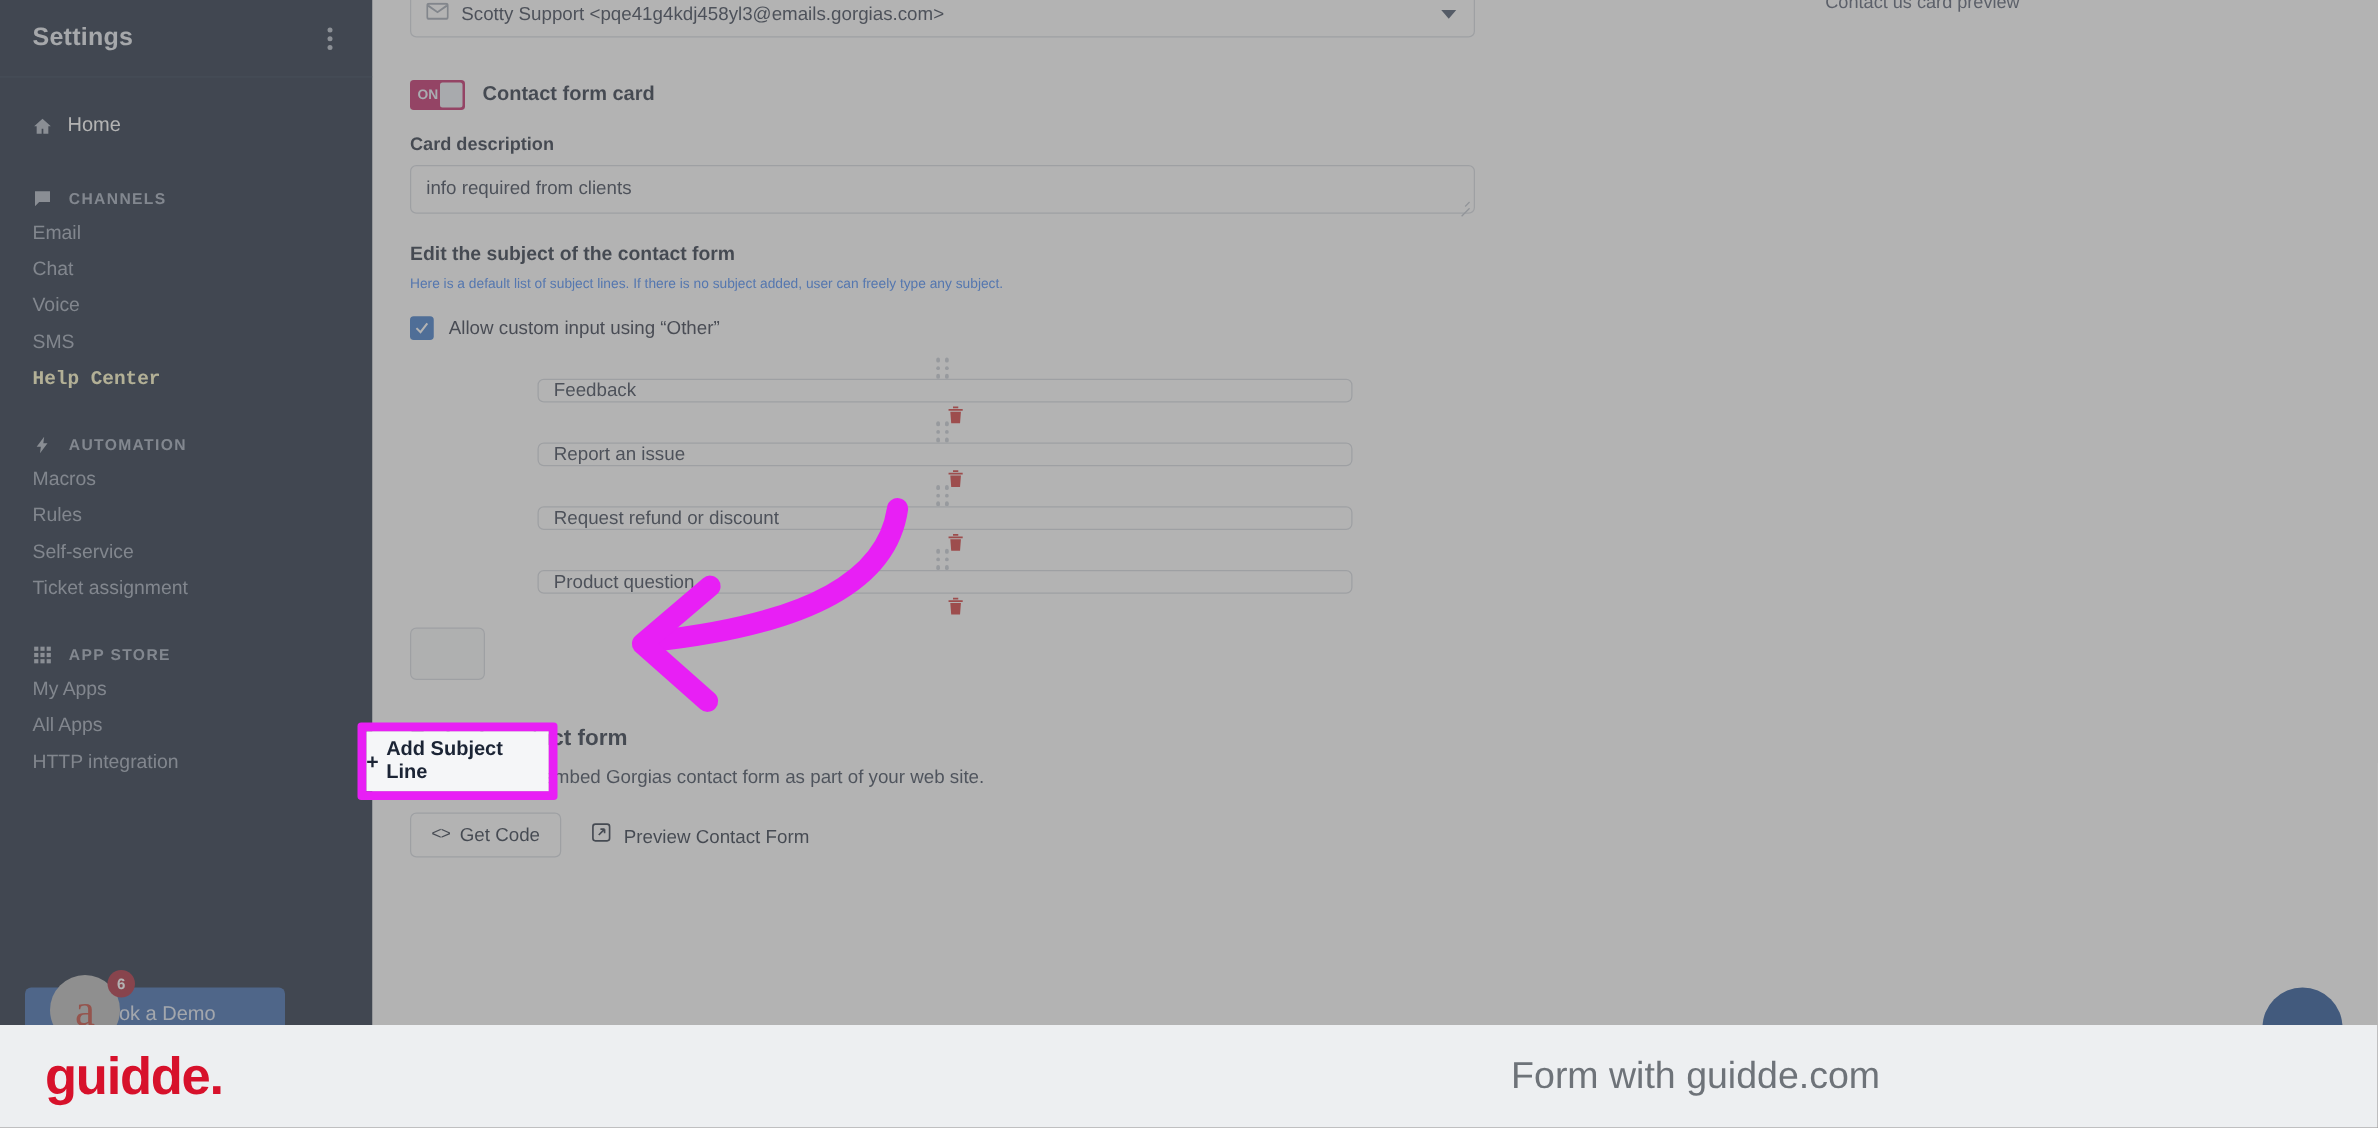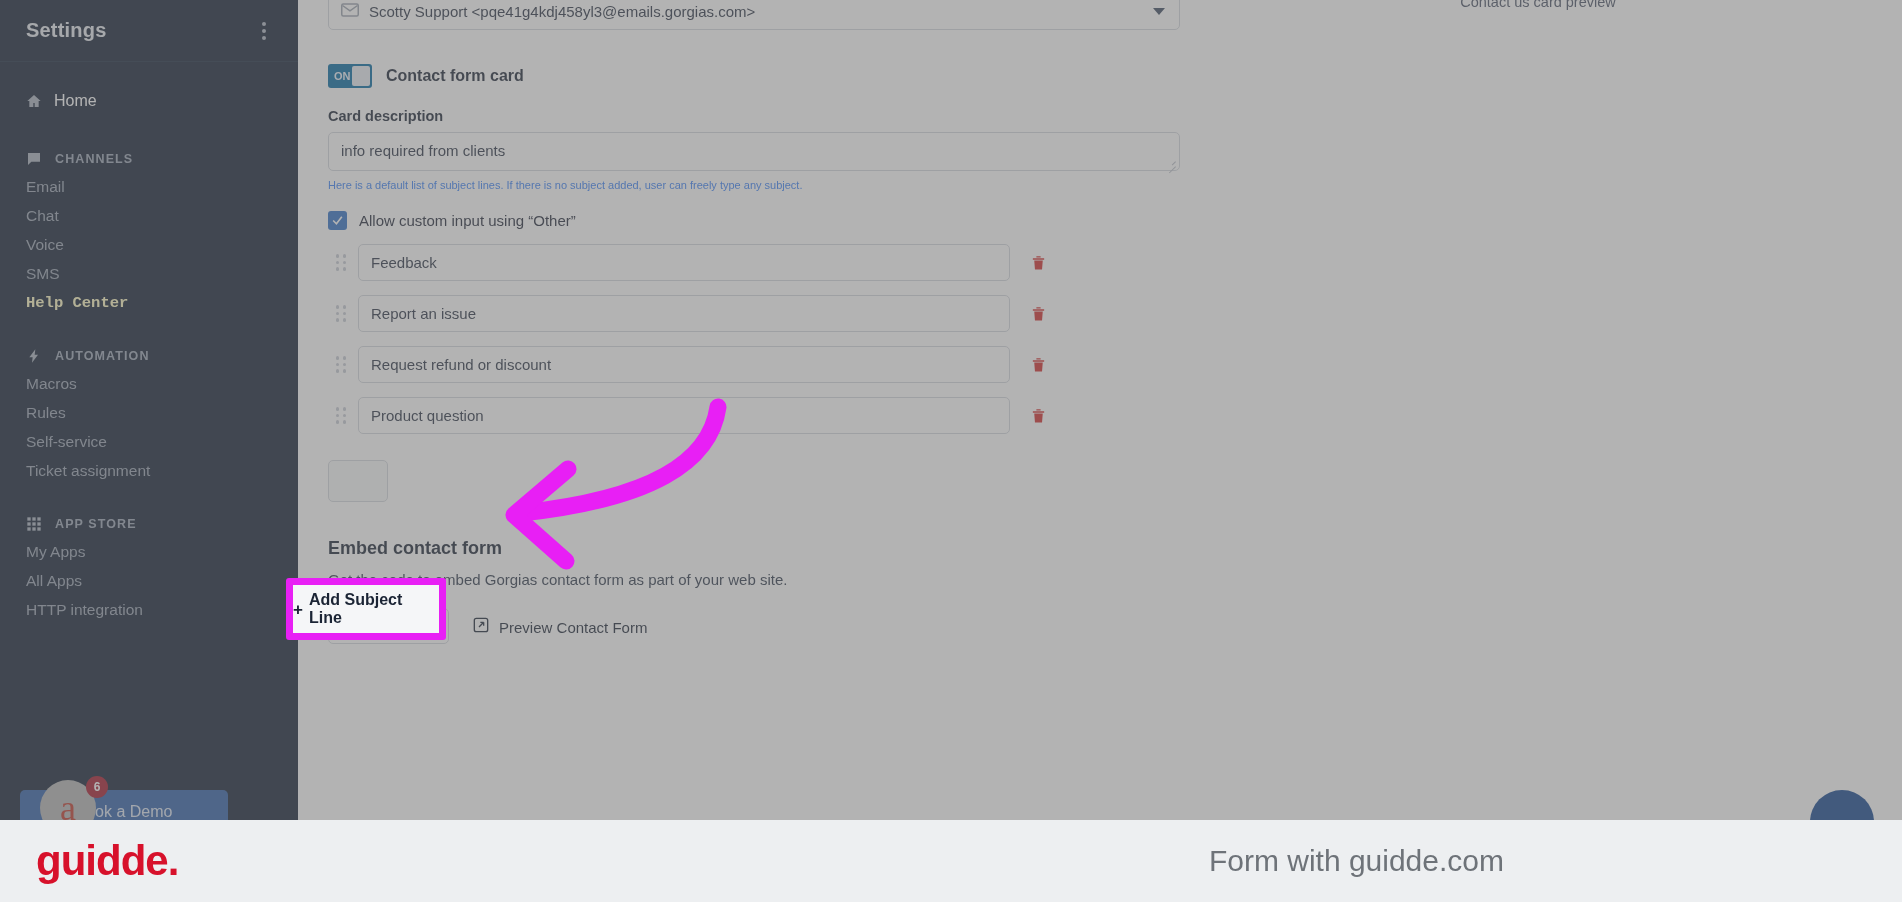--- a/index.html
+++ b/index.html
@@ -85,21 +85,21 @@
   }
   .sender-select .caret {
     position: absolute; right: 14px; width: 0; height: 0;
     border-left: 6px solid transparent; border-right: 6px solid transparent;
     border-top: 7px solid #3c4a60;
   }
   .env-ico svg { width: 18px; height: 14px; }
 
   .toggle-row { display: flex; align-items: center; gap: 14px; margin-top: 34px; }
   .toggle {
-    width: 44px; height: 24px; border-radius: 3px; background: #0369a1;
+    width: 44px; height: 24px; border-radius: 3px; background: #be185d;
     display: flex; align-items: center; position: relative; cursor: pointer;
   }
   .toggle .on-text { font-size: 11px; font-weight: bold; color: #eaf0f9; padding-left: 6px; }
   .toggle .knob { position: absolute; right: 2px; top: 2px; width: 18px; height: 20px; background: #e9edf2; border-radius: 2px; }
   .toggle-label { font-size: 16px; font-weight: bold; color: #1b2435; }
 
   .field-label { font-size: 14.5px; font-weight: bold; color: #1b2435; margin-top: 20px; }
   .desc-box {
     margin-top: 8px; width: 852px; height: 39px;
     border: 1px solid #d4d8de; border-radius: 5px; background: #fff;
@@ -114,21 +114,21 @@
   .sec-sub { font-size: 11px; color: #3b82f6; margin-top: 8px; }
 
   .check-row { display: flex; align-items: center; gap: 12px; margin-top: 20px; }
   .checkbox {
     width: 19px; height: 19px; border-radius: 3px; background: #2f6fc4;
     display: flex; align-items: center; justify-content: center; cursor: pointer;
   }
   .checkbox svg { width: 13px; height: 13px; }
   .check-label { font-size: 15px; color: #23293a; }
 
-  .subject-row { display: flex; align-items: center; gap: 0; margin-top: 14px; height: 37px; }
+  .subject-row { display: flex; align-items: center; gap: 0; margin-top: 14px; height: 37px; flex-direction: column; }
   .drag-handle {
     width: 26px; display: flex; align-items: center; justify-content: center;
     cursor: grab; flex: none;
   }
   .dots { display: grid; grid-template-columns: repeat(2, 4px); gap: 3px; }
   .dots i { width: 3.5px; height: 3.5px; background: #c5cad3; border-radius: 50%; display: block; }
   .subject-input {
     width: 652px; height: 37px; border: 1px solid #d4d8de; border-radius: 5px;
     background: #fff; font-size: 15px; color: #2b3445;
     display: flex; align-items: center; padding: 0 12px; margin-left: 4px;
@@ -311,20 +311,21 @@
 
         <div class="field-label">Card description</div>
         <div class="desc-box">
           <span>info required from clients</span>
           <span class="resize-grip">
               <span></span>
               <span></span>
             </span>
         </div>
 
+        <div class="sec-head">Edit the subject of the contact form</div>
         <div class="sec-sub">Here is a default list of subject lines. If there is no subject added, user can freely type any subject.</div>
 
         <div class="check-row">
           <div class="checkbox">
             <svg viewBox="0 0 24 24">
                 <path d="M4 12l6 6L20 5" fill="none" stroke="#ffffff" stroke-width="3"></path>
               </svg>
           </div>
           <div class="check-label">Allow custom input using “Other”</div>
         </div>

